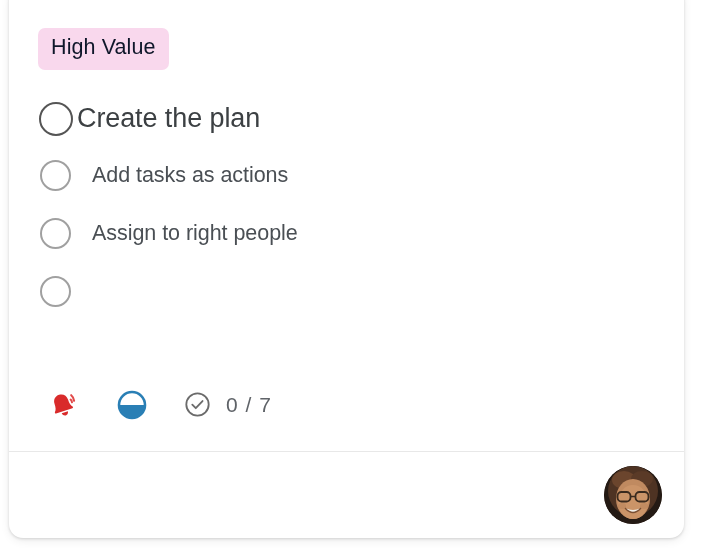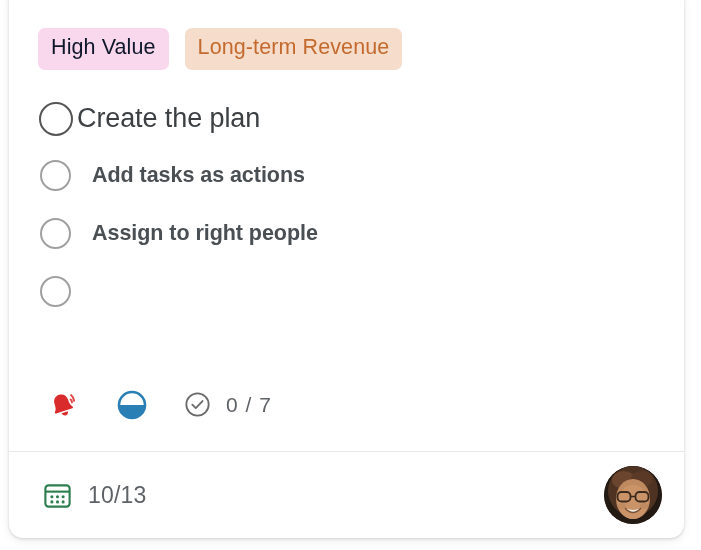--- a/index.html
+++ b/index.html
@@ -69,21 +69,20 @@
   .check-item {
     display: flex;
     align-items: center;
     padding-left: 30px;
   }
   .check-item.primary {
     height: 56px;
   }
   .check-item.sub {
     height: 58px;
-    font-weight: bold;
   }
 
   .circle {
     box-sizing: border-box;
     border-radius: 50%;
     flex: 0 0 auto;
   }
   .circle-lg {
     width: 34px;
     height: 34px;
@@ -174,21 +173,20 @@
 </style>
 </head>
 <body>
 
 <div class="card">
 
   <div class="card-body">
 
     <div class="tag-row">
       <span class="tag tag-high-value">High Value</span>
-      <span class="tag tag-long-term">Long-term Revenue</span>
     </div>
 
     <ul class="checklist">
 
       <li class="check-item primary">
         <span class="circle circle-lg"></span>
         <span class="check-label primary">Create the plan</span>
       </li>
 
       <li class="check-item sub">
@@ -237,37 +235,20 @@
       <span class="counter">0 / 7</span>
 
     </div>
 
   </div>
 
   <div class="divider"></div>
 
   <div class="card-footer">
 
-    <div class="date-group">
-      <span class="meta-slot">
-        <svg width="31" height="31" viewBox="0 0 32 32" aria-hidden="true">
-          <rect x="3.5" y="5.5" width="25" height="22" rx="3.2" fill="none" stroke="#2e7d4f" stroke-width="2.2"></rect>
-          <path d="M3.5 12h25" stroke="#2e7d4f" stroke-width="2.2" fill="none"></path>
-          <g fill="#2e7d4f">
-            <circle cx="10.2" cy="17.3" r="1.6"></circle>
-            <circle cx="16" cy="17.3" r="1.6"></circle>
-            <circle cx="21.8" cy="17.3" r="1.6"></circle>
-            <circle cx="10.2" cy="22.6" r="1.6"></circle>
-            <circle cx="16" cy="22.6" r="1.6"></circle>
-            <circle cx="21.8" cy="22.6" r="1.6"></circle>
-          </g>
-        </svg>
-      </span>
-      <span class="date-text">10/13</span>
-    </div>
 
     <div class="footer-spacer"></div>
 
     <div class="avatar">
       <svg width="58" height="58" viewBox="0 0 58 58" aria-hidden="true">
         <defs>
           <clipPath id="avclip">
               <circle cx="29" cy="29" r="29"></circle>
             </clipPath>
         </defs>

